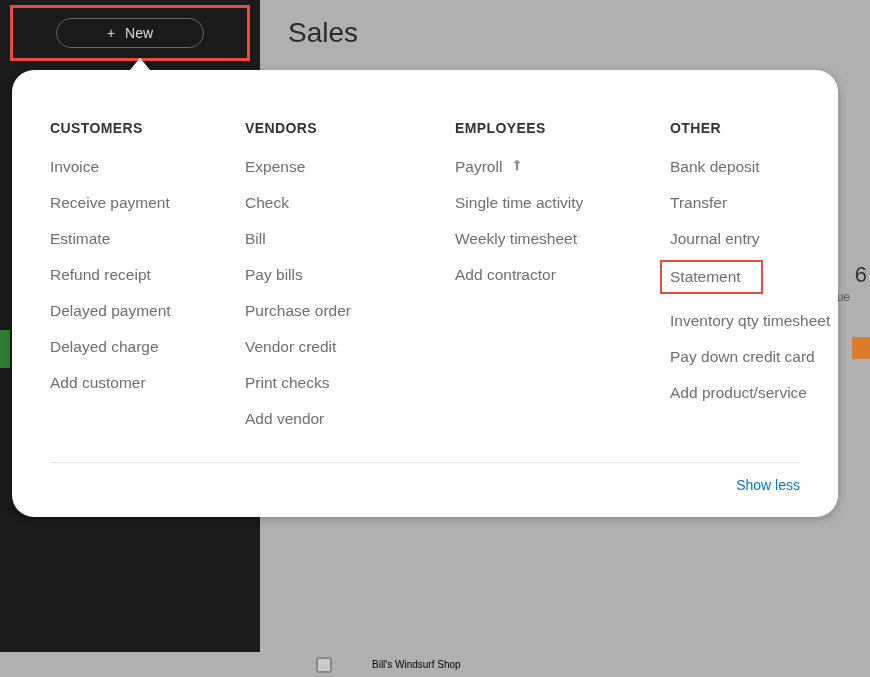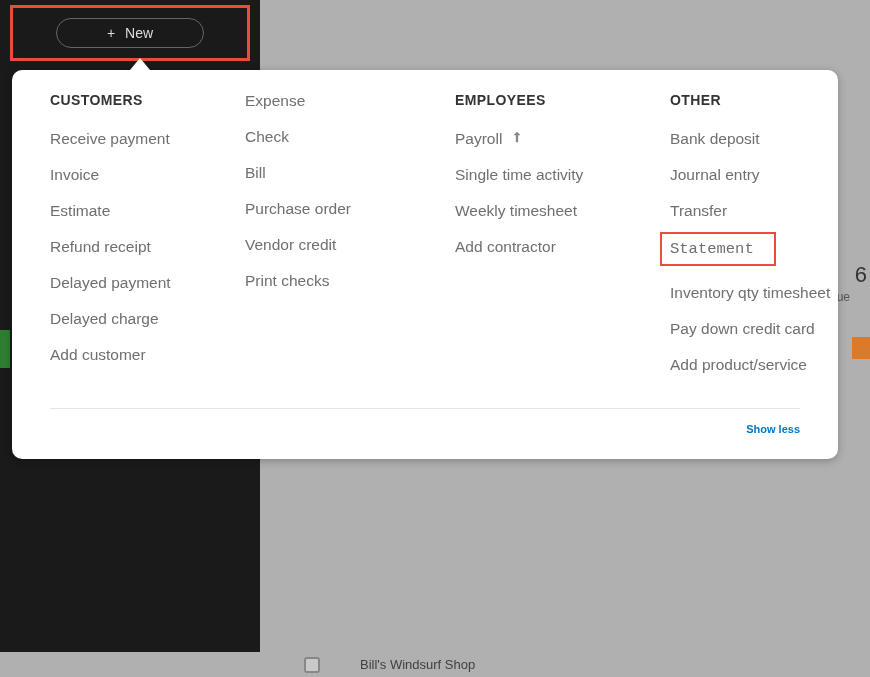--- a/index.html
+++ b/index.html
@@ -83,23 +83,23 @@
       border-right: 10px solid transparent;
       border-bottom: 12px solid #fff;
       z-index: 11;
     }
     .panel {
       position: absolute;
       top: 70px;
       left: 12px;
       width: 826px;
       background: #fff;
-      border-radius: 10px;
+      border-radius: 22px;
       box-shadow: 0 2px 8px rgba(0,0,0,0.25);
-      padding: 22px 38px 24px 38px;
+      padding: 50px 38px 24px 38px;
       z-index: 10;
     }
     .columns {
       display: flex;
       gap: 20px;
     }
     .col {
       flex: 0 0 auto;
     }
     .col-customers { width: 175px; }
@@ -125,41 +125,40 @@
     }
     .menu-item:last-child {
       margin-bottom: 0;
     }
     .menu-item.highlighted {
       border: 2.5px solid #e74c3c;
       padding: 6px 20px 6px 8px;
       margin-left: -10px;
       margin-top: -6px;
       display: inline-flex;
-      font-family: Liberation Mono, monospace;
     }
     .arrow-up-icon svg {
       width: 14px;
       height: 14px;
       fill: #888;
     }
     .panel-divider {
       border: none;
       border-top: 1px solid #e5e5e5;
       margin-top: 34px;
       margin-bottom: 14px;
     }
     .panel-footer {
       display: flex;
       justify-content: flex-end;
     }
     .show-less {
       color: #0077c5;
-      font-size: 11px;
-      font-weight: 700;
+      font-size: 14px;
+      font-weight: 400;
       cursor: pointer;
     }
     .bg-right {
       position: absolute;
       right: 0;
       top: 66px;
       bottom: 25px;
       width: 30px;
       background: #b0b0b0;
     }
@@ -190,27 +189,27 @@
       position: absolute;
       left: 0;
       top: 330px;
       width: 10px;
       height: 38px;
       background: #2f7d32;
       z-index: 1;
     }
     .bottom-strip {
       position: absolute;
-      left: 4px;
+      left: 16px;
       right: 0;
       bottom: 0;
       height: 25px;
       background: #b0b0b0;
-      color: #404040;
-      font-size: 13px;
+      color: #000000;
+      font-size: 10px;
       display: flex;
       align-items: center;
       padding-left: 300px;
     }
     .bottom-checkbox {
       width: 16px;
       height: 16px;
       border: 2px solid #888;
       border-radius: 3px;
       margin-right: 40px;
@@ -221,76 +220,86 @@
 <body>
 
 <div class="top-bar">
   <div class="sidebar-stub">
     <div class="new-button-highlight"></div>
     <div class="new-button">
       <span class="plus">+</span>
       <span>New</span>
     </div>
   </div>
+  <div class="page-title-area">
+    <div class="page-title">Sales</div>
+  </div>
 </div>
 
 <div class="sidebar-rest"></div>
 <div class="bg-green"></div>
 
 <div class="panel-caret"></div>
 
 <div class="panel">
   <div class="columns">
 
     <div class="col col-customers">
       <div class="col-heading">CUSTOMERS</div>
       <div id="col-customers-items">
           <div class="menu-item">
+            <span>Invoice</span>
+          </div>
+          <div class="menu-item">
             <span>Receive payment</span>
           </div>
           <div class="menu-item">
-            <span>Invoice</span>
-          </div>
-          <div class="menu-item">
             <span>Estimate</span>
           </div>
           <div class="menu-item">
             <span>Refund receipt</span>
           </div>
           <div class="menu-item">
             <span>Delayed payment</span>
           </div>
           <div class="menu-item">
             <span>Delayed charge</span>
           </div>
           <div class="menu-item">
             <span>Add customer</span>
           </div>
         </div>
     </div>
 
     <div class="col col-vendors">
+      <div class="col-heading">VENDORS</div>
       <div id="col-vendors-items">
           <div class="menu-item">
             <span>Expense</span>
           </div>
           <div class="menu-item">
             <span>Check</span>
           </div>
           <div class="menu-item">
             <span>Bill</span>
           </div>
           <div class="menu-item">
+            <span>Pay bills</span>
+          </div>
+          <div class="menu-item">
             <span>Purchase order</span>
           </div>
           <div class="menu-item">
             <span>Vendor credit</span>
           </div>
           <div class="menu-item">
             <span>Print checks</span>
+          </div>
+          <div class="menu-item">
+            <span>Add vendor</span>
           </div>
         </div>
     </div>
 
     <div class="col col-employees">
       <div class="col-heading">EMPLOYEES</div>
       <div id="col-employees-items">
           <div class="menu-item">
             <span>Payroll</span>
             <span class="arrow-up-icon"><svg viewBox="0 0 24 24">
@@ -307,23 +316,23 @@
             <span>Add contractor</span>
           </div>
         </div>
     </div>
 
     <div class="col col-other">
       <div class="col-heading">OTHER</div>
       <div id="col-other-items"><div class="menu-item">
             <span>Bank deposit</span>
           </div><div class="menu-item">
+            <span>Transfer</span>
+          </div><div class="menu-item">
             <span>Journal entry</span>
-          </div><div class="menu-item">
-            <span>Transfer</span>
           </div><div class="menu-item highlighted">
             <span>Statement</span>
           </div><div class="menu-item">
             <span>Inventory qty timesheet</span>
           </div><div class="menu-item">
             <span>Pay down credit card</span>
           </div><div class="menu-item">
             <span>Add product/service</span>
           </div></div>
     </div>

